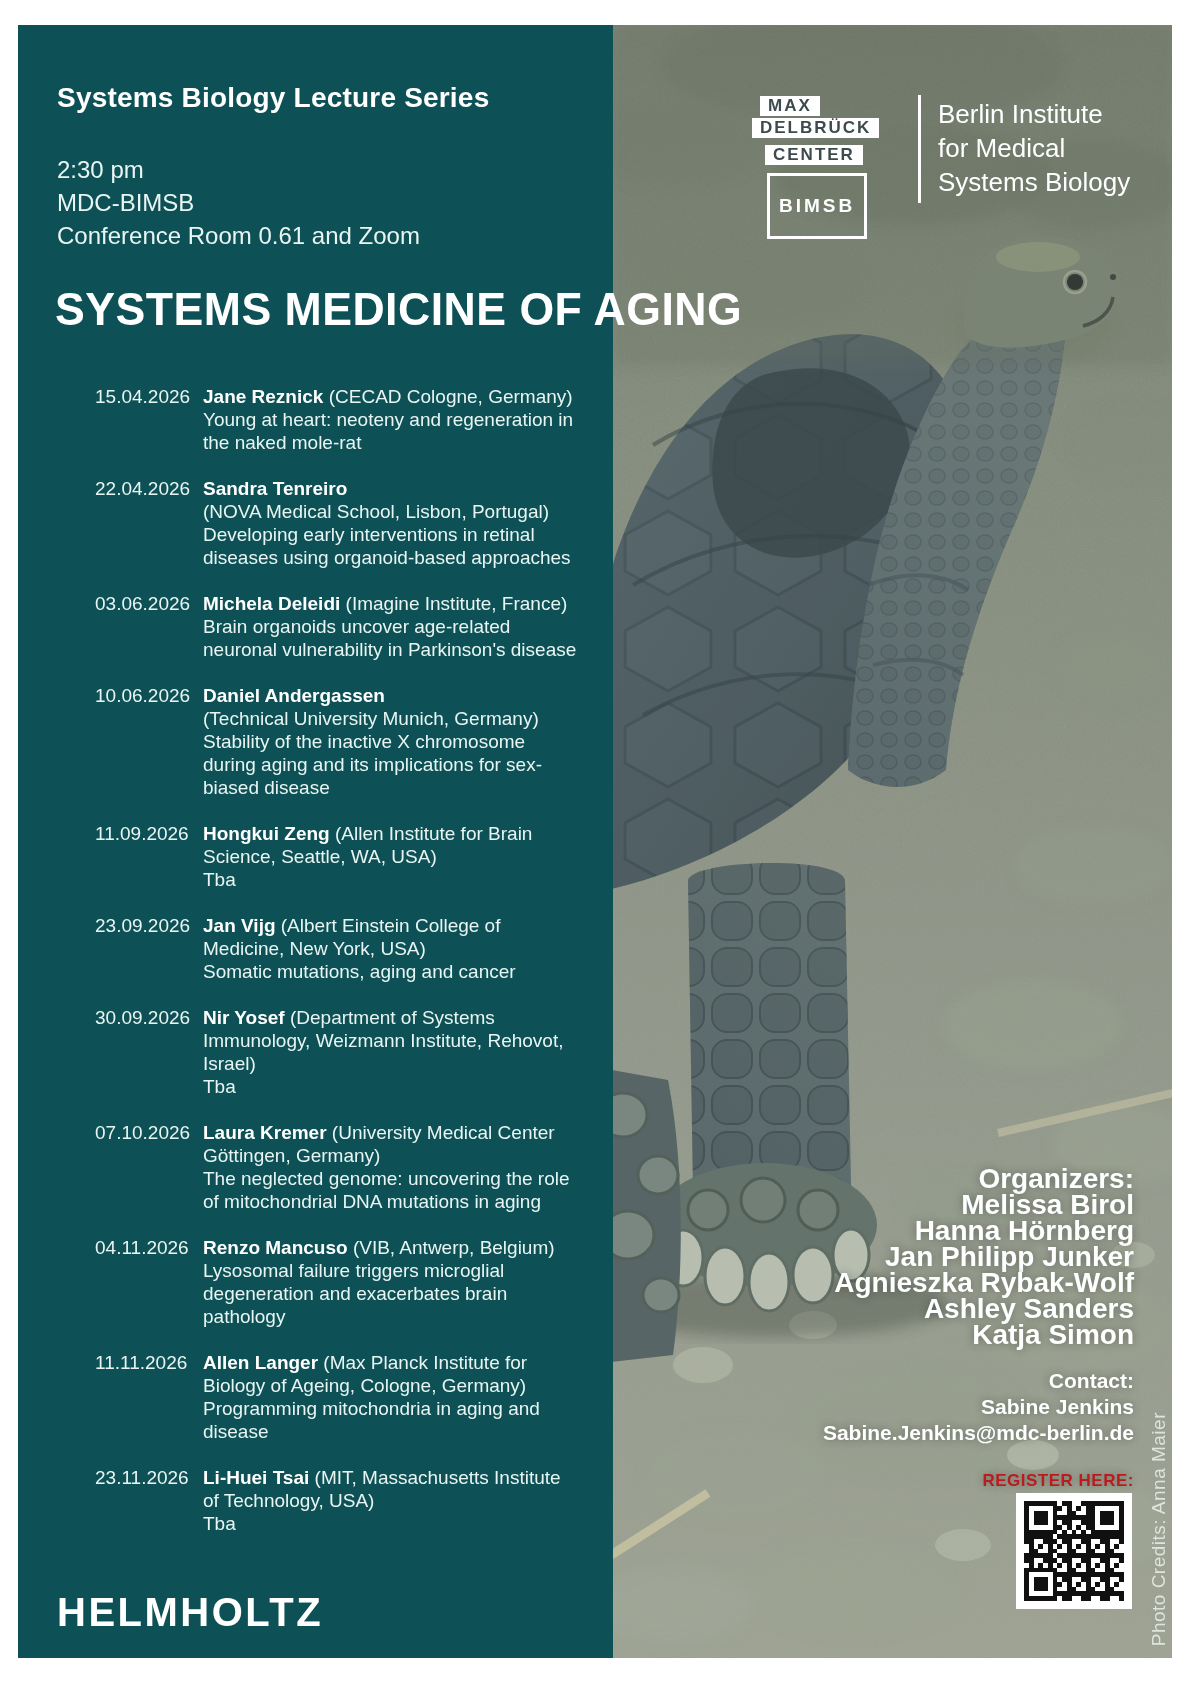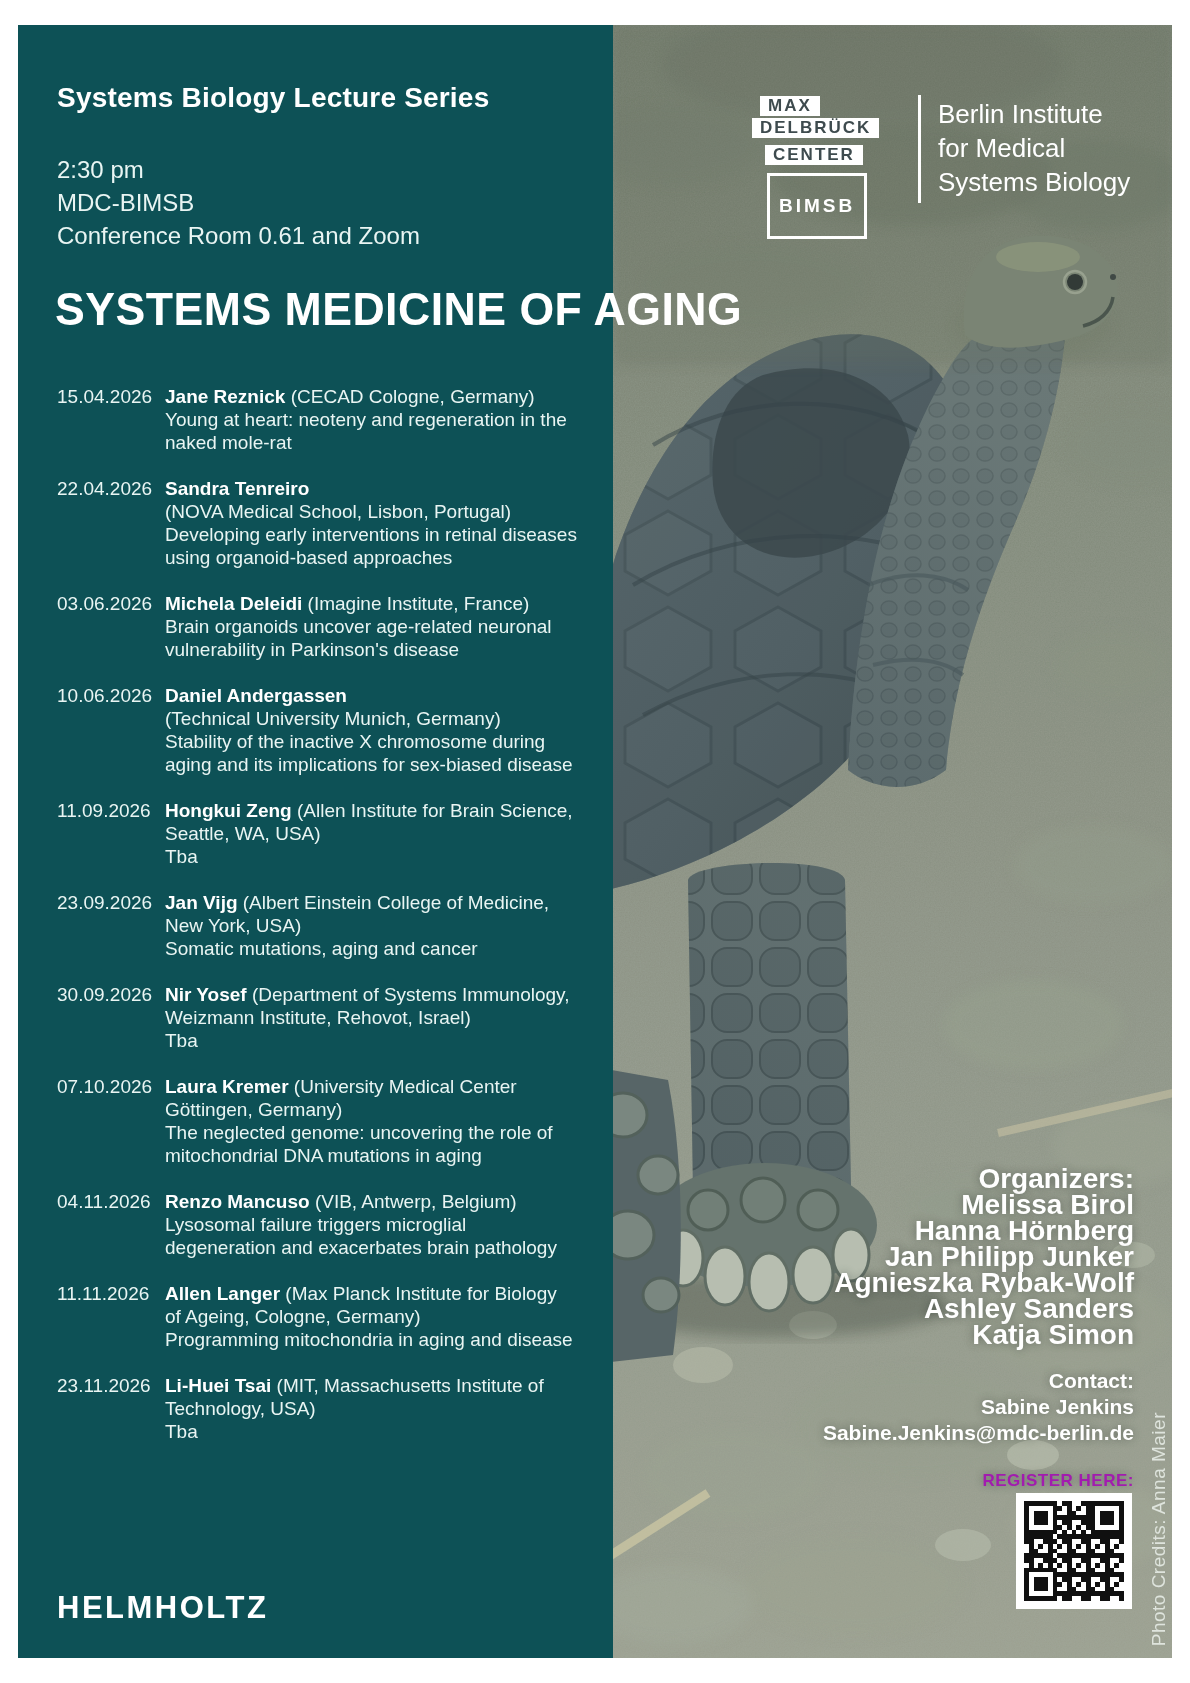--- a/index.html
+++ b/index.html
@@ -9,35 +9,35 @@
   .panel-photo { position:absolute; left:595px; top:0; width:559px; height:1633px; overflow:hidden; }
   .panel-photo svg { display:block; width:100%; height:100%; }
 
   .series-title { position:absolute; left:39px; top:57px; font-size:28px; font-weight:bold; color:#ffffff; letter-spacing:.2px; }
   .event-info { position:absolute; left:39px; top:128px; font-size:24px; line-height:33px; color:#E9F5F3; }
 
   .main-title { position:absolute; left:37px; top:257px; width:840px; font-size:46px; font-weight:bold; color:#ffffff; letter-spacing:.5px; white-space:nowrap; transform:scaleX(.97); transform-origin:left; }
 
   .schedule { position:absolute; left:39px; top:360px; width:520px; }
   .entry { display:flex; margin-bottom:23px; }
-  .entry .date { width:100px; flex:0 0 100px; margin-right:8px; font-size:19px; line-height:23px; color:#E9F5F3; }
+  .entry .date { width:100px; flex:0 0 100px; margin-right:8px; font-size:19px; line-height:23px; color:#E9F5F3;margin-left:38px; }
   .entry .details { width:425px; font-size:19px; line-height:23px; color:#E9F5F3; }
   .entry .speaker { font-weight:bold; color:#ffffff; }
 
-  .brand { position:absolute; left:39px; top:1565px; font-size:31px; font-weight:bold; color:#ffffff; letter-spacing:2.5px; }
+  .brand { position:absolute; left:39px; top:1565px; font-size:40px; font-weight:bold; color:#ffffff; letter-spacing:2.5px; }
 
   .logo-box { position:absolute; background:#ffffff; color:#3E4B4E; font-size:17px; font-weight:600; letter-spacing:2px; padding:0 8px; line-height:20px; }
   .logo-box-outline { position:absolute; background:transparent; color:#ffffff; border:3px solid #ffffff; font-size:19px; font-weight:600; letter-spacing:3px; padding:19px 9px; line-height:22px; }
   .logo-divider { position:absolute; left:900px; top:70px; width:3px; height:108px; background:#ffffff; }
   .institute { position:absolute; left:920px; top:72px; font-size:26px; line-height:34px; font-weight:400; color:#ffffff; }
 
   .right-col { text-shadow:0 0 8px rgba(35,45,40,.45); }
   .organizers { position:absolute; right:38px; top:1141px; text-align:right; font-size:28px; font-weight:bold; line-height:26px; color:#ffffff; }
   .contact { position:absolute; right:38px; top:1343px; text-align:right; font-size:21px; font-weight:bold; line-height:26px; color:#ffffff; }
-  .register-label { position:absolute; right:38px; top:1446px; font-size:17px; font-weight:bold; letter-spacing:.5px; color:#a21caf; }
+  .register-label { position:absolute; right:38px; top:1446px; font-size:17px; font-weight:bold; letter-spacing:.5px; color:#b91c1c; }
   .qr { position:absolute; right:40px; top:1468px; width:116px; height:116px; background:#ffffff; padding:8px; }
   .qr-grid { display:grid; grid-template-columns:repeat(21,1fr); grid-template-rows:repeat(21,1fr); width:100px; height:100px; }
   .qm { background:#101010; } .ql { background:#ffffff; }
 
   .credit { position:absolute; right:2px; bottom:12px; writing-mode:vertical-rl; transform:rotate(180deg); font-size:19px; color:rgba(228,233,227,.92); letter-spacing:.5px; }
 </style>
 </head>
 <body>
 
 <div class="poster">

